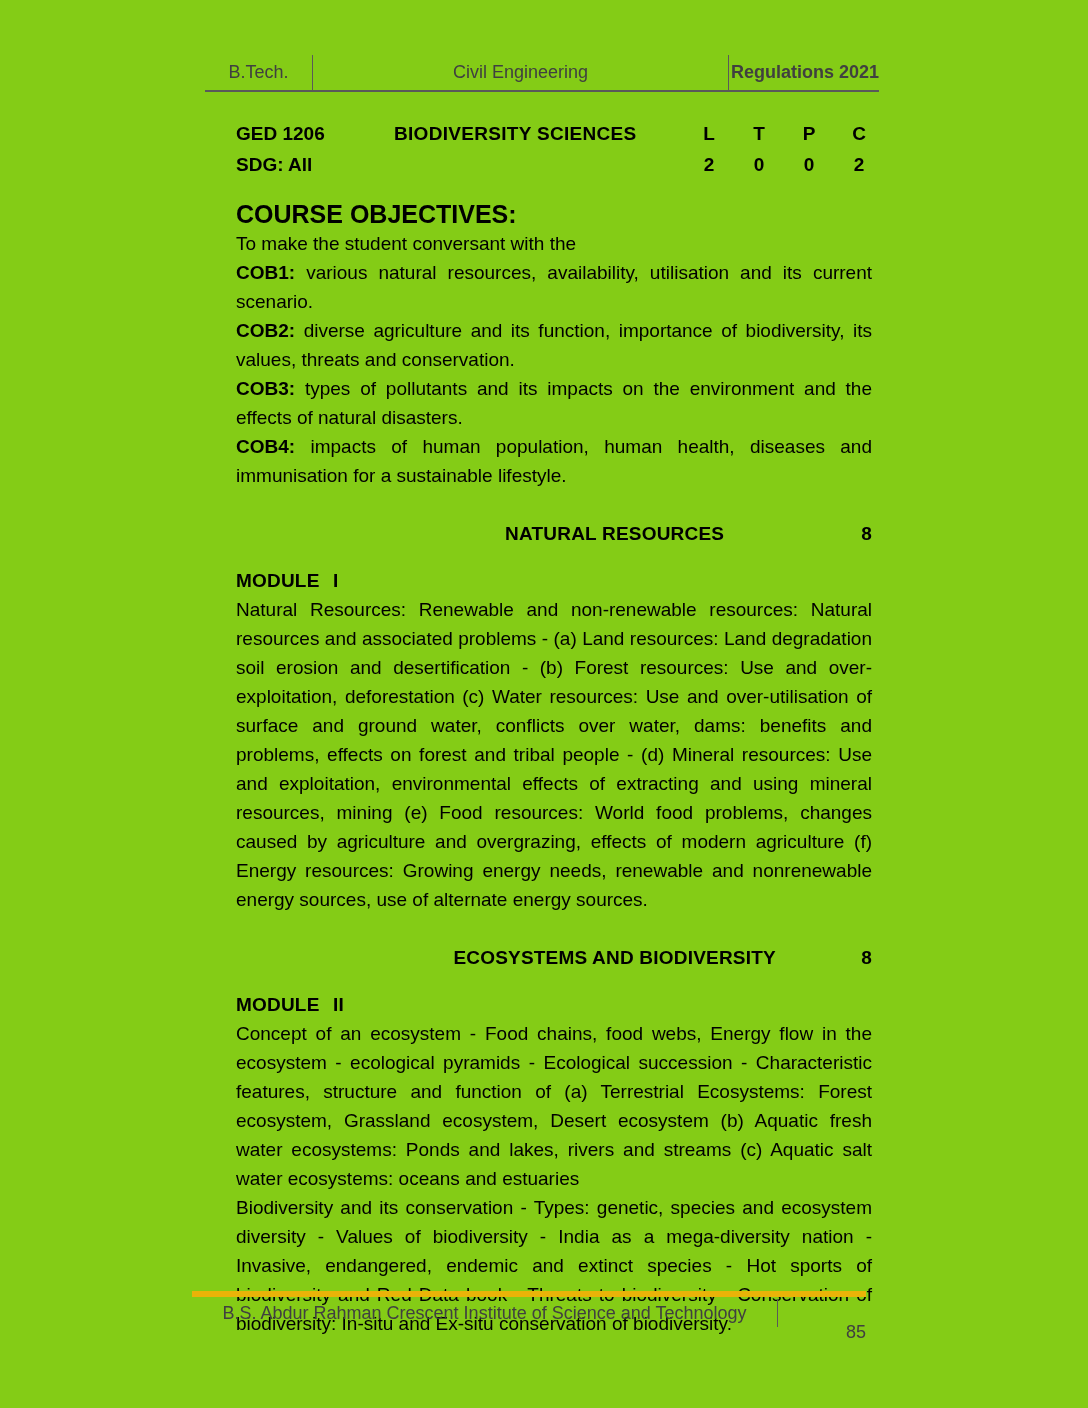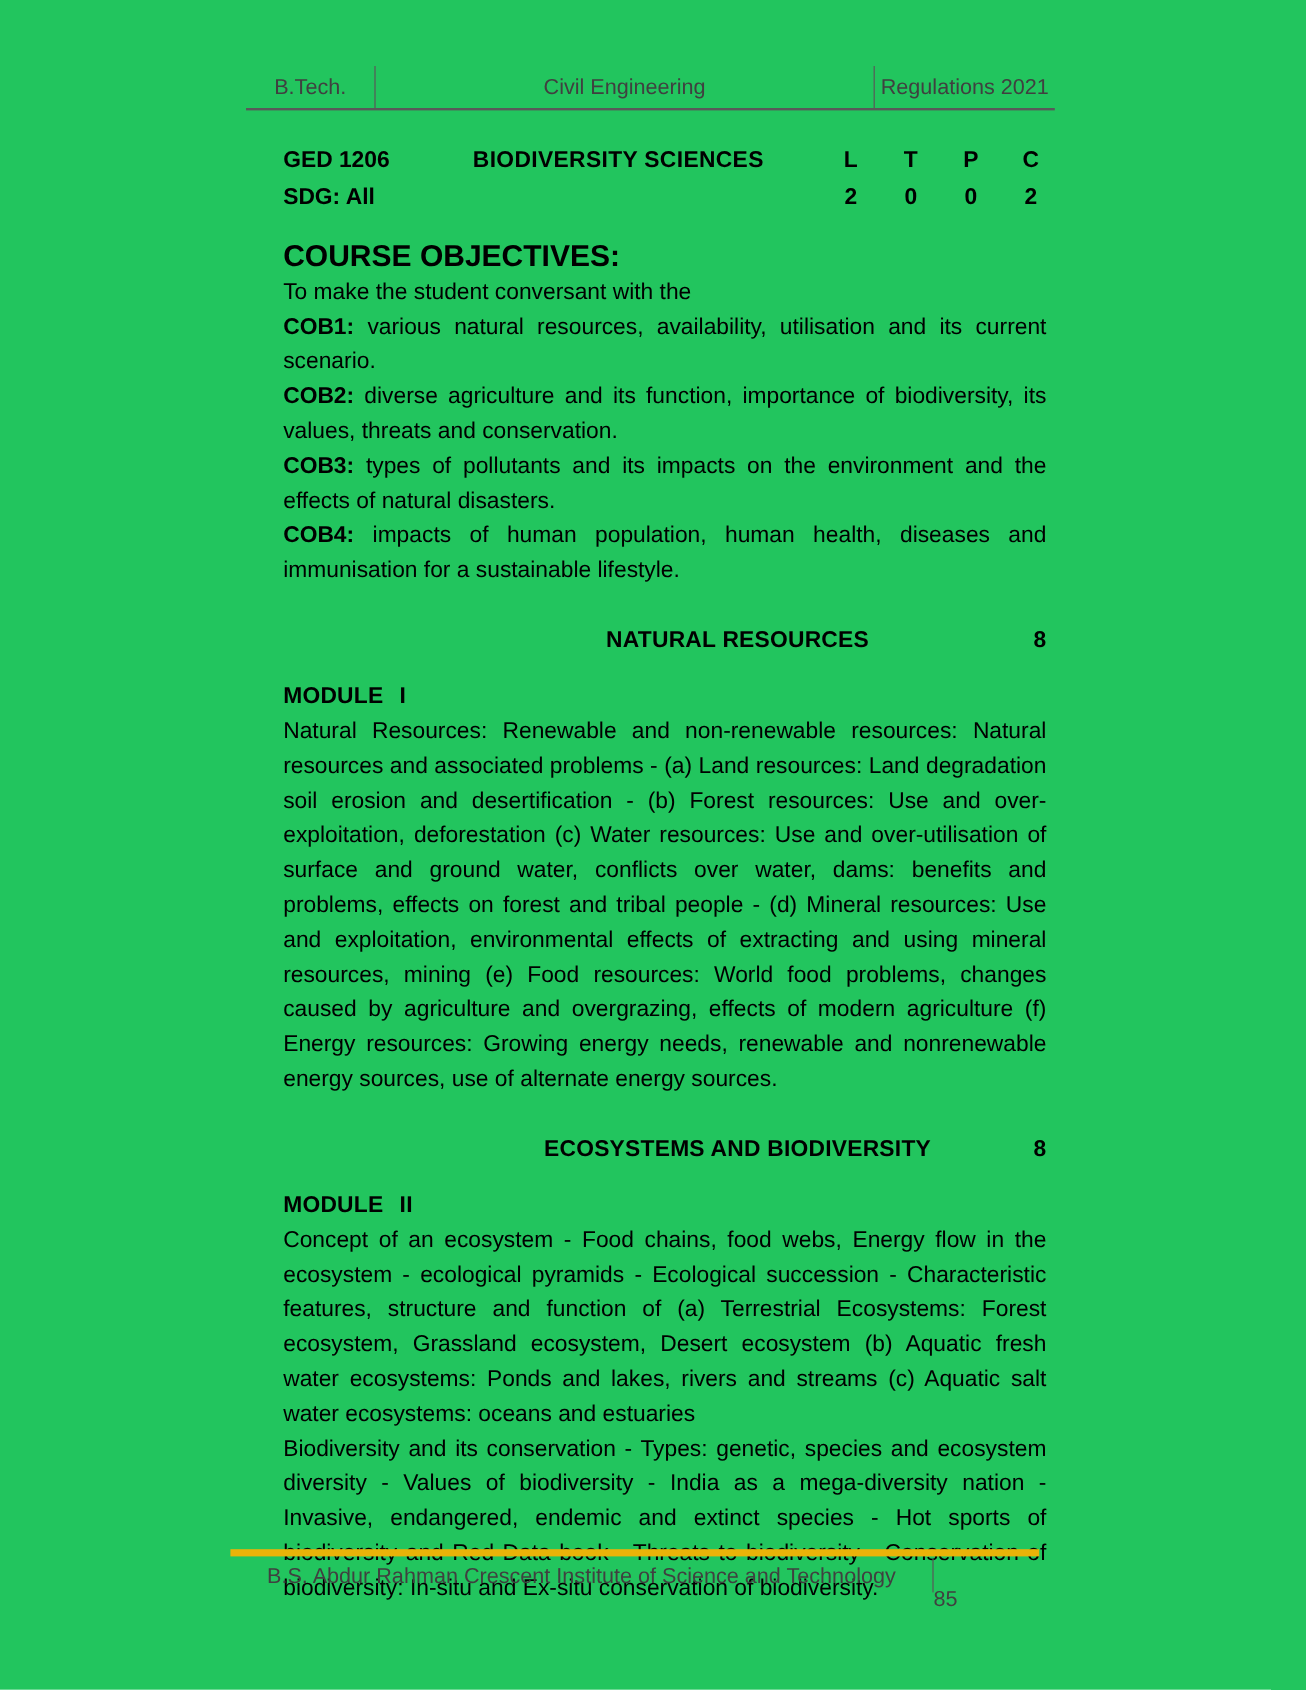--- a/index.html
+++ b/index.html
@@ -4,34 +4,34 @@
 <style>
   * { margin: 0; padding: 0; box-sizing: border-box; }
   html, body { background: #ffffff; }
   body {
     width: 1088px; height: 1408px;
     font-family: "Liberation Sans", sans-serif;
     color: #000000;
     position: relative;
     overflow: hidden;
   }
-  .page { position: absolute; inset: 0; background: #22c55e; }
+  .page { position: absolute; inset: 0; background: #84cc16; }
 
   
   .doc-header {
     position: absolute; left: 205px; top: 55px; width: 674px; height: 37px;
     display: flex; align-items: center;
     border-bottom: 2px solid #595959;
     color: #404040; font-size: 18px;
   }
   .hdr-left   { width: 107px; text-align: center; }
   .hdr-center { flex: 1; text-align: center;
                 border-left: 1px solid #595959; border-right: 1px solid #595959;
                 align-self: stretch; display: flex; align-items: center; justify-content: center; }
-  .hdr-right  { width: 150px; text-align: center; }
+  .hdr-right  { width: 150px; text-align: right; font-weight: bold; }
 
   
   .course-head { position: absolute; left: 236px; top: 118px; width: 636px;
                  font-weight: bold; font-size: 19px; }
   .course-row { position: relative; height: 31px; line-height: 31px; }
   .course-code  { position: absolute; left: 0; }
   .course-title { position: absolute; left: 158px; letter-spacing: 0.3px; }
   .ltpc { position: absolute; left: 462px; top: 0; width: 172px;
           display: flex; justify-content: space-between; }
   .ltpc span { width: 22px; text-align: center; }
@@ -51,21 +51,21 @@
 
   
   .doc-footer {
     position: absolute; left: 192px; top: 1291px; width: 674px; height: 38px;
     display: flex; align-items: center;
     border-top: 6px solid #eab308;
     color: #404040; font-size: 18px;
   }
   .footer-text { flex: 1; text-align: center; }
   .footer-divider { width: 0; height: 28px; border-left: 1px solid #595959; }
-  .footer-num { width: 88px; text-align: left; margin-top: 38px; }
+  .footer-num { width: 88px; text-align: right; margin-top: 38px; }
 </style>
 </head>
 <body>
 
 <div class="page">
 
   <header class="doc-header">
     <div class="hdr-left">B.Tech.</div>
     <div class="hdr-center">Civil  Engineering</div>
     <div class="hdr-right">Regulations 2021</div>

